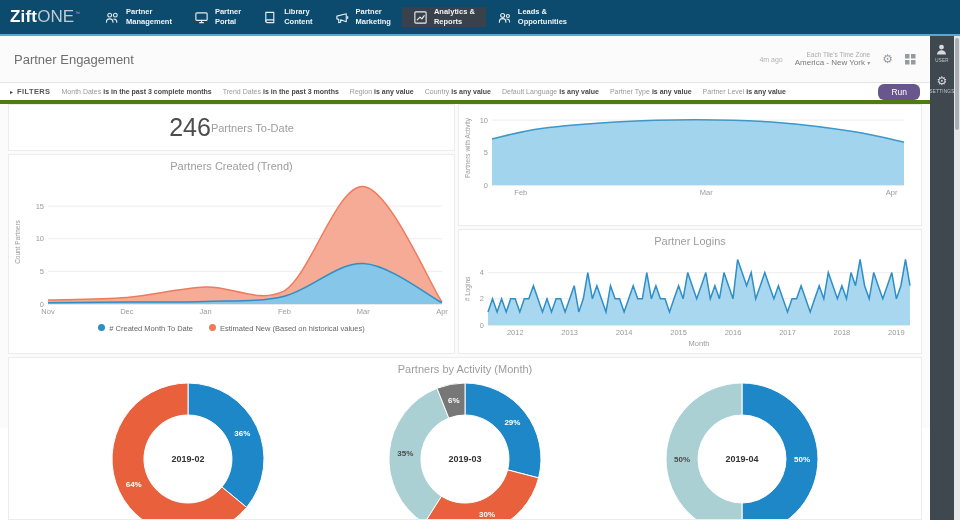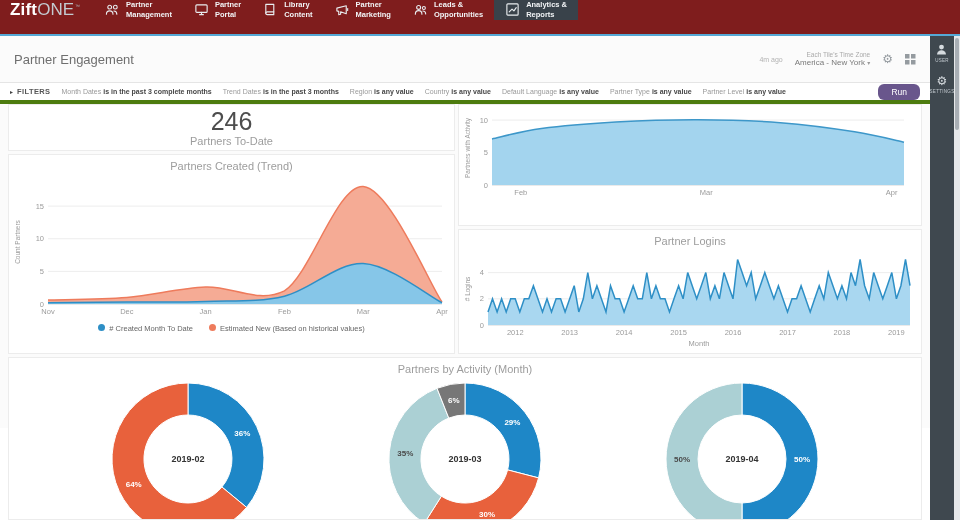--- a/index.html
+++ b/index.html
@@ -1,21 +1,21 @@
 <!DOCTYPE html>
 <html><head>
 <meta charset="utf-8">
 <style>
   * { box-sizing: border-box; margin: 0; padding: 0; }
   html,body { width:960px; height:520px; overflow:hidden; background:#fff;
     font-family:"Liberation Sans","DejaVu Sans",sans-serif; }
 
   
   .topnav { position:absolute; top:0; left:0; width:960px; height:36px;
-    background:#7f1d1d; display:flex; align-items:flex-start;
+    background:#0c4a6e; display:flex; align-items:center;
     border-bottom:2px solid #55a9d6; }
   .logo { display:flex; align-items:center; padding:0 14px 0 10px; }
   .logo .bold { font-size:17px; font-weight:bold; color:#fff; letter-spacing:.2px; }
   .logo .light { font-size:17px; color:#c3cad0; }
   .logo .tm { font-size:5px; color:#aeb6bd; margin:-9px 0 0 1px; }
   .nav-item { display:flex; align-items:center; gap:6px; padding:0 11px; cursor:pointer; }
   .nav-item.active { background:#39424a; }
   .nav-label { font-size:7.5px; font-weight:bold; line-height:1.3; color:#f2f4f6; }
   .nicon { width:15px; height:15px; flex:0 0 auto; }
   .nicon path,.nicon rect,.nicon circle { fill:none; stroke:#e9edf0; stroke-width:1.2;
@@ -57,21 +57,21 @@
   .filter-item { font-size:7px; color:#999; white-space:nowrap; cursor:pointer; }
   .filter-item b { color:#474747; margin-left:2px; }
   .run-btn { margin-left:auto; background:#69568c; color:#fff; font-size:8.5px;
     padding:3px 13px; border-radius:6px; border:none; cursor:pointer; }
 
   
   .dashboard { position:absolute; top:68px; left:8px; width:914px; height:416px;
     display:grid; grid-template-columns:447px 1fr; grid-template-rows:250px 1fr; gap:3px; }
   .tile { background:#fff; border:1px solid #ececec; position:relative; }
   .col { display:flex; flex-direction:column; gap:3px; min-height:0; }
-  .count-tile { height:47px; display:flex; flex-direction:column; align-items:center;
+  .count-tile { height:47px; display:flex; flex-direction:row; align-items:center;
     justify-content:center; }
   .count-value { font-size:25px; color:#4d4d4d; line-height:1.05; }
   .count-label { font-size:11px; color:#9d9d9d; }
   .chart-title { font-size:11px; color:#9d9d9d; text-align:center; padding-top:5px; }
   .created-tile { flex:1; display:flex; flex-direction:column; }
   .activity-tile { height:122px; }
   .logins-tile { flex:1; }
   .bottom-tile { grid-column:1 / 3; overflow:hidden; }
   .legend { display:flex; justify-content:center; align-items:center; gap:16px;
     font-size:7.5px; color:#666; padding:2px 0 4px; }
@@ -130,41 +130,41 @@
     <svg class="nicon" viewBox="0 0 16 16">
       <path d="M2 6.5v3l2 .5v3.5l2-.4V10.4l6 2.1V4z"></path>
         <path d="M13.5 7v2"></path>
     </svg>
     <div class="nav-label">
         <div>Partner</div>
         <div>Marketing</div>
       </div>
   </div>
 
+  <div class="nav-item active">
+    <svg class="nicon" viewBox="0 0 16 16">
+      <rect x="2" y="2" width="12" height="12" rx="1"></rect>
+      <path d="M4.5 10.5l3-3 2 2 2.5-3.5"></path>
+    </svg>
+    <div class="nav-label">
+        <div>Analytics &amp;</div>
+        <div>Reports</div>
+      </div>
+  </div>
+
   <div class="nav-item">
     <svg class="nicon" viewBox="0 0 16 16">
       <circle cx="6" cy="5.8" r="2.1"></circle>
       <path d="M2.5 13c0-2.3 1.6-3.8 3.5-3.8s3.5 1.5 3.5 3.8"></path>
       <circle cx="11.6" cy="6.4" r="1.6"></circle>
         <path d="M10.5 9.6c1.8 0 3 1.3 3 3.2"></path>
     </svg>
     <div class="nav-label">
         <div>Leads &amp;</div>
         <div>Opportunities</div>
-      </div>
-  </div>
-
-  <div class="nav-item active">
-    <svg class="nicon" viewBox="0 0 16 16">
-      <rect x="2" y="2" width="12" height="12" rx="1"></rect>
-      <path d="M4.5 10.5l3-3 2 2 2.5-3.5"></path>
-    </svg>
-    <div class="nav-label">
-        <div>Analytics &amp;</div>
-        <div>Reports</div>
       </div>
   </div>
 </header>
 
 <aside class="sidebar">
   <div class="side-item">
     <svg class="uicon" viewBox="0 0 16 16">
       <circle cx="8" cy="5" r="3"></circle>
         <path d="M2.5 14a5.5 5.2 0 0 1 11 0Z"></path>
     </svg>

